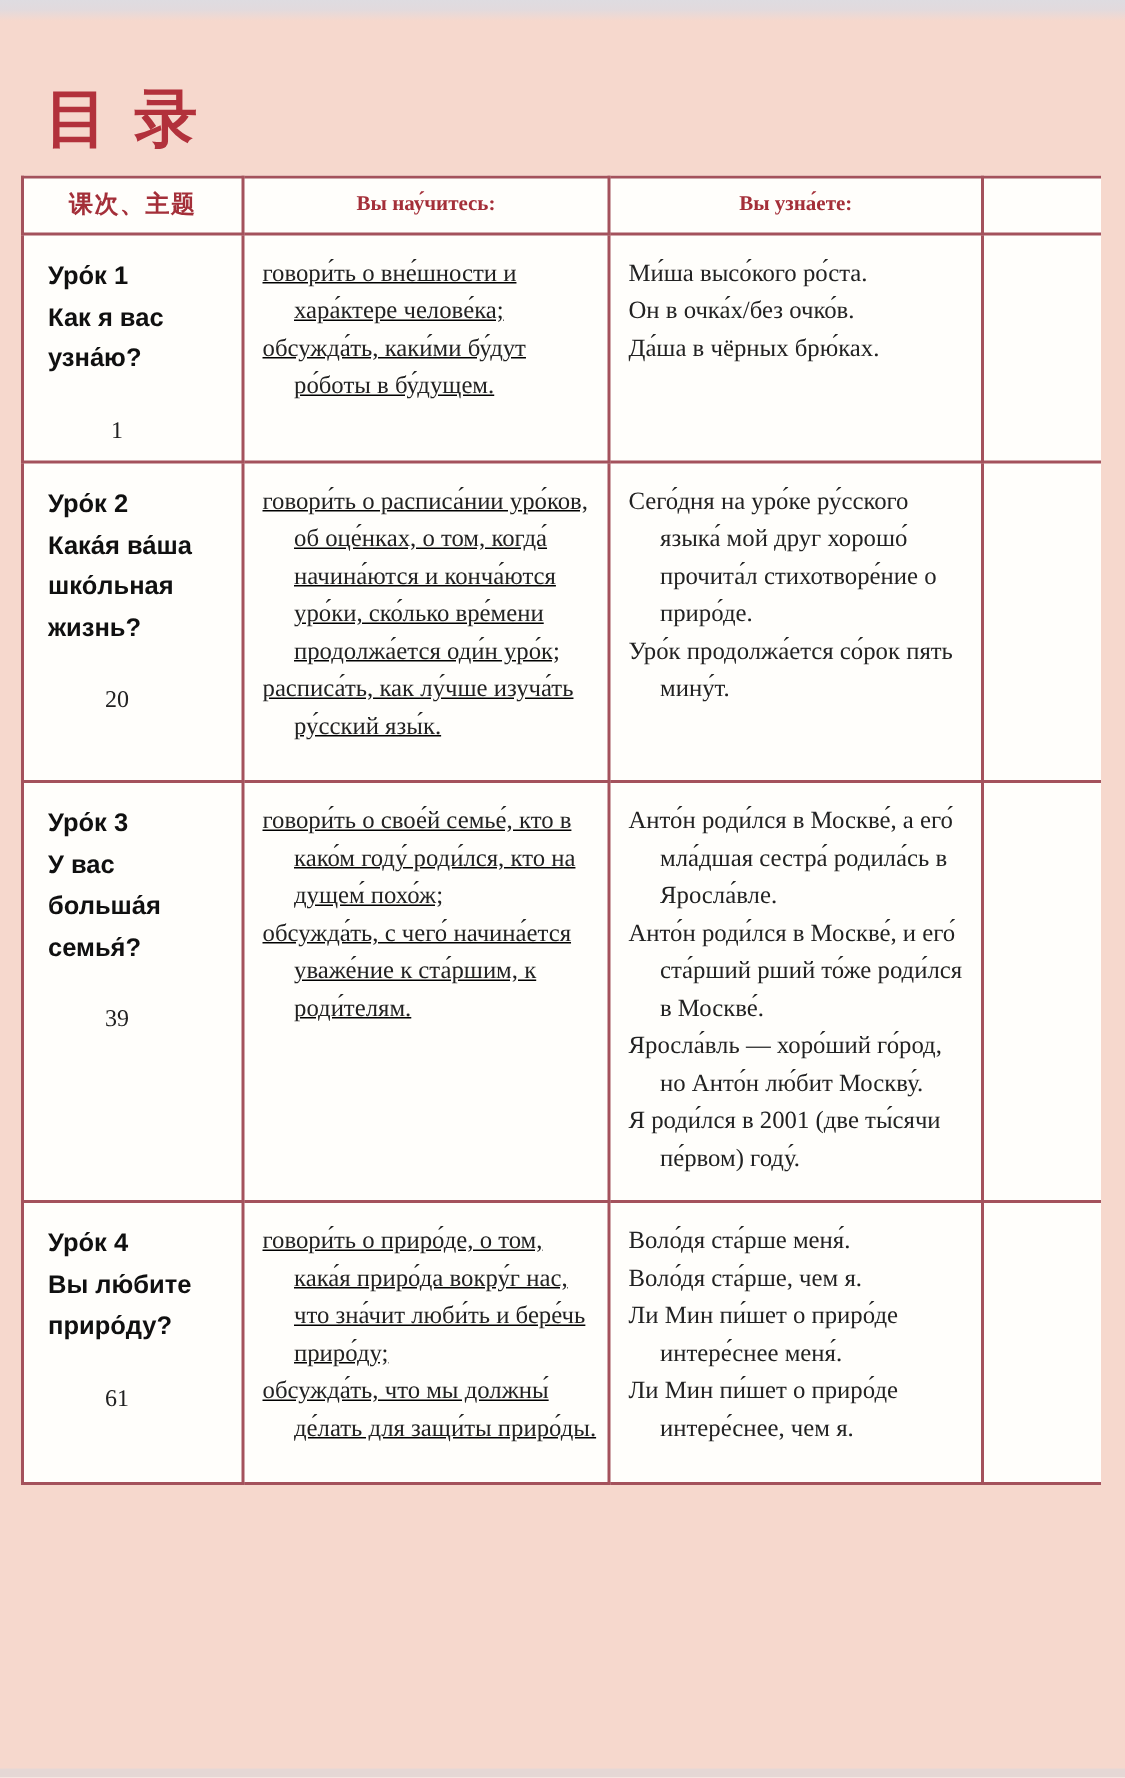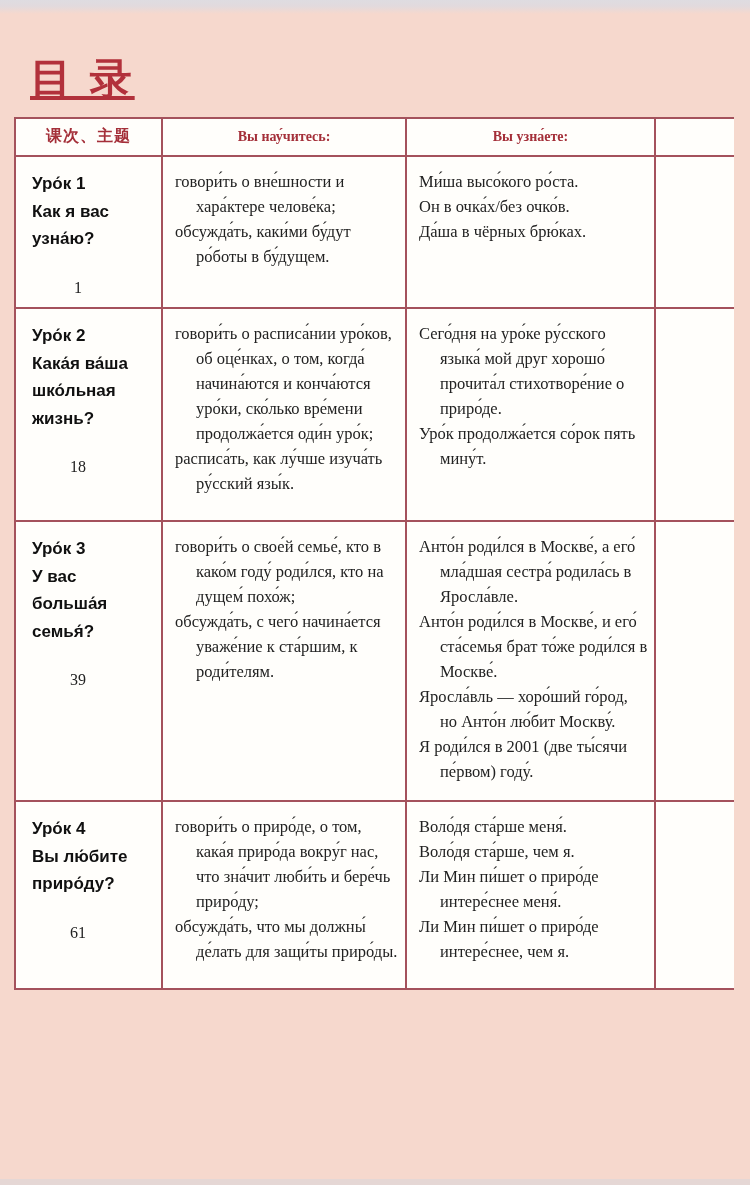--- a/index.html
+++ b/index.html
@@ -23,21 +23,20 @@
     background:linear-gradient(to bottom,#dedce1 0%,#e2dadd 45%,var(--pink) 100%);
   }
   .page-title{
     margin:42px 0 0 30px;
     color:var(--accent);
     font-family:"Liberation Sans", sans-serif;
     font-weight:bold;
     font-size:42px;
     line-height:46px;
     letter-spacing:3px;
-    text-decoration:underline;
   }
   .table-wrap{
     position:absolute;left:14px;top:117px;width:720px;overflow:hidden;
   }
   table.toc{
     border-collapse:collapse;
     table-layout:fixed;
     width:772px;
     background:var(--cellbg);
   }
@@ -73,21 +72,21 @@
     line-height:27.5px;
     color:#101010;
   }
   .page-num{
     margin-top:26px;
     text-align:center;
     font-size:16px;
     color:var(--ink);
     padding-right:14px;
   }
-  td.learn-cell{padding:12px 6px 24px 12px;}
+  td.learn-cell{padding:12px 6px 24px 12px;text-decoration:underline;}
   td.know-cell{padding:12px 6px 8px 12px;}
   .para{
     font-size:16.5px;
     line-height:25px;
     color:var(--ink);
     padding-left:21px;
     text-indent:-21px;
     margin:0;
   }
   .bottom-strip{
@@ -136,21 +135,21 @@
             <div class="para">Да́ша в чёрных брю́ках.</div>
           </td>
           <td></td>
         </tr>
         <tr>
           <td class="lesson-cell">
             <div class="lesson-line">Уро́к 2</div>
             <div class="lesson-line">Кака́я ва́ша</div>
             <div class="lesson-line">шко́льная</div>
             <div class="lesson-line">жизнь?</div>
-            <div class="page-num">18</div>
+            <div class="page-num">20</div>
           </td>
           <td class="learn-cell">
             <div class="para">говори́ть о расписа́нии уро́ков, об оце́нках, о том, когда́ начина́ются и конча́ются уро́ки, ско́лько вре́мени продолжа́ется оди́н уро́к;</div>
             <div class="para">расписа́ть, как лу́чше изуча́ть ру́сский язы́к.</div>
           </td>
           <td class="know-cell">
             <div class="para">Сего́дня на уро́ке ру́сского языка́ мой друг хорошо́ прочита́л стихотворе́ние о приро́де.</div>
             <div class="para">Уро́к продолжа́ется со́рок пять мину́т.</div>
           </td>
           <td></td>
@@ -161,21 +160,21 @@
             <div class="lesson-line">У вас больша́я</div>
             <div class="lesson-line">семья́?</div>
             <div class="page-num">39</div>
           </td>
           <td class="learn-cell">
             <div class="para">говори́ть о свое́й семье́, кто в како́м году́ роди́лся, кто на дущем́ похо́ж;</div>
             <div class="para">обсужда́ть, с чего́ начина́ется уваже́ние к ста́ршим, к роди́телям.</div>
           </td>
           <td class="know-cell">
             <div class="para">Анто́н роди́лся в Москве́, а его́ мла́дшая сестра́ родила́сь в Яросла́вле.</div>
-            <div class="para">Анто́н роди́лся в Москве́, и его́ ста́семья брат то́же роди́лся в Москве́.</div>
+            <div class="para">Анто́н роди́лся в Москве́, и его́ ста́рший рший то́же роди́лся в Москве́.</div>
             <div class="para">Яросла́вль — хоро́ший го́род, но Анто́н лю́бит Москву́.</div>
             <div class="para">Я роди́лся в 2001 (две ты́сячи пе́рвом) году́.</div>
           </td>
           <td></td>
         </tr>
         <tr>
           <td class="lesson-cell">
             <div class="lesson-line">Уро́к 4</div>
             <div class="lesson-line">Вы лю́бите</div>
             <div class="lesson-line">приро́ду?</div>

